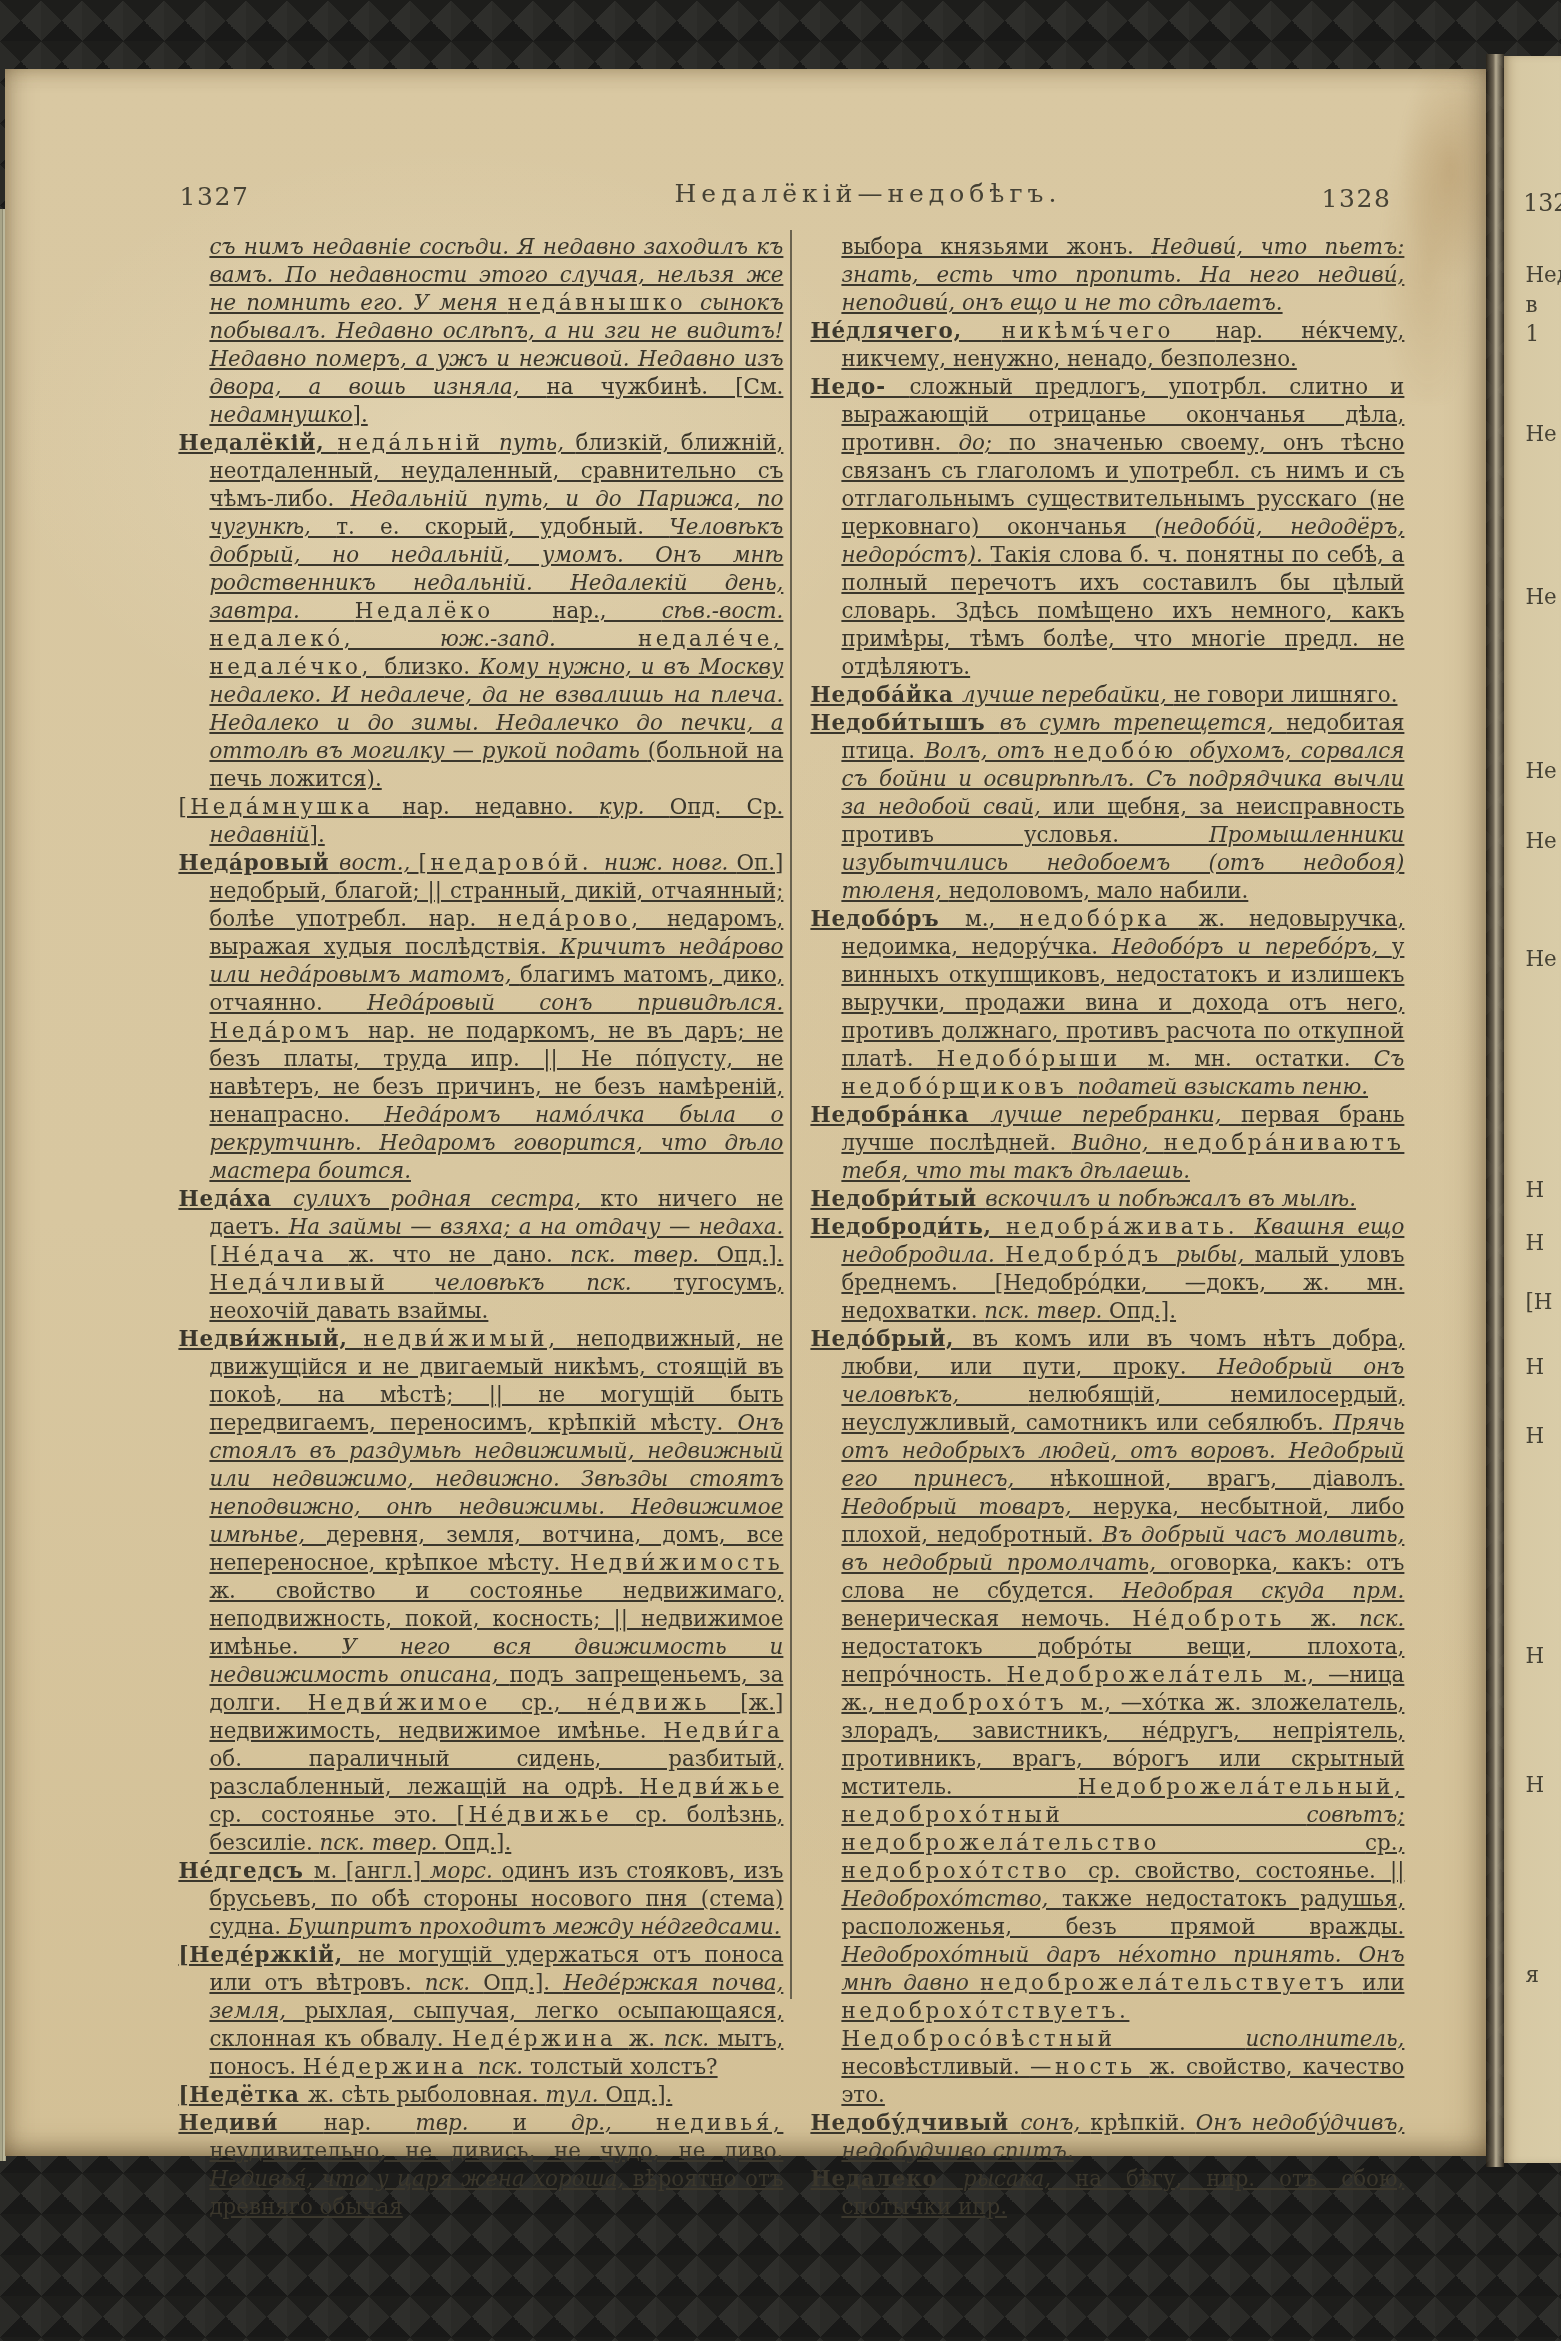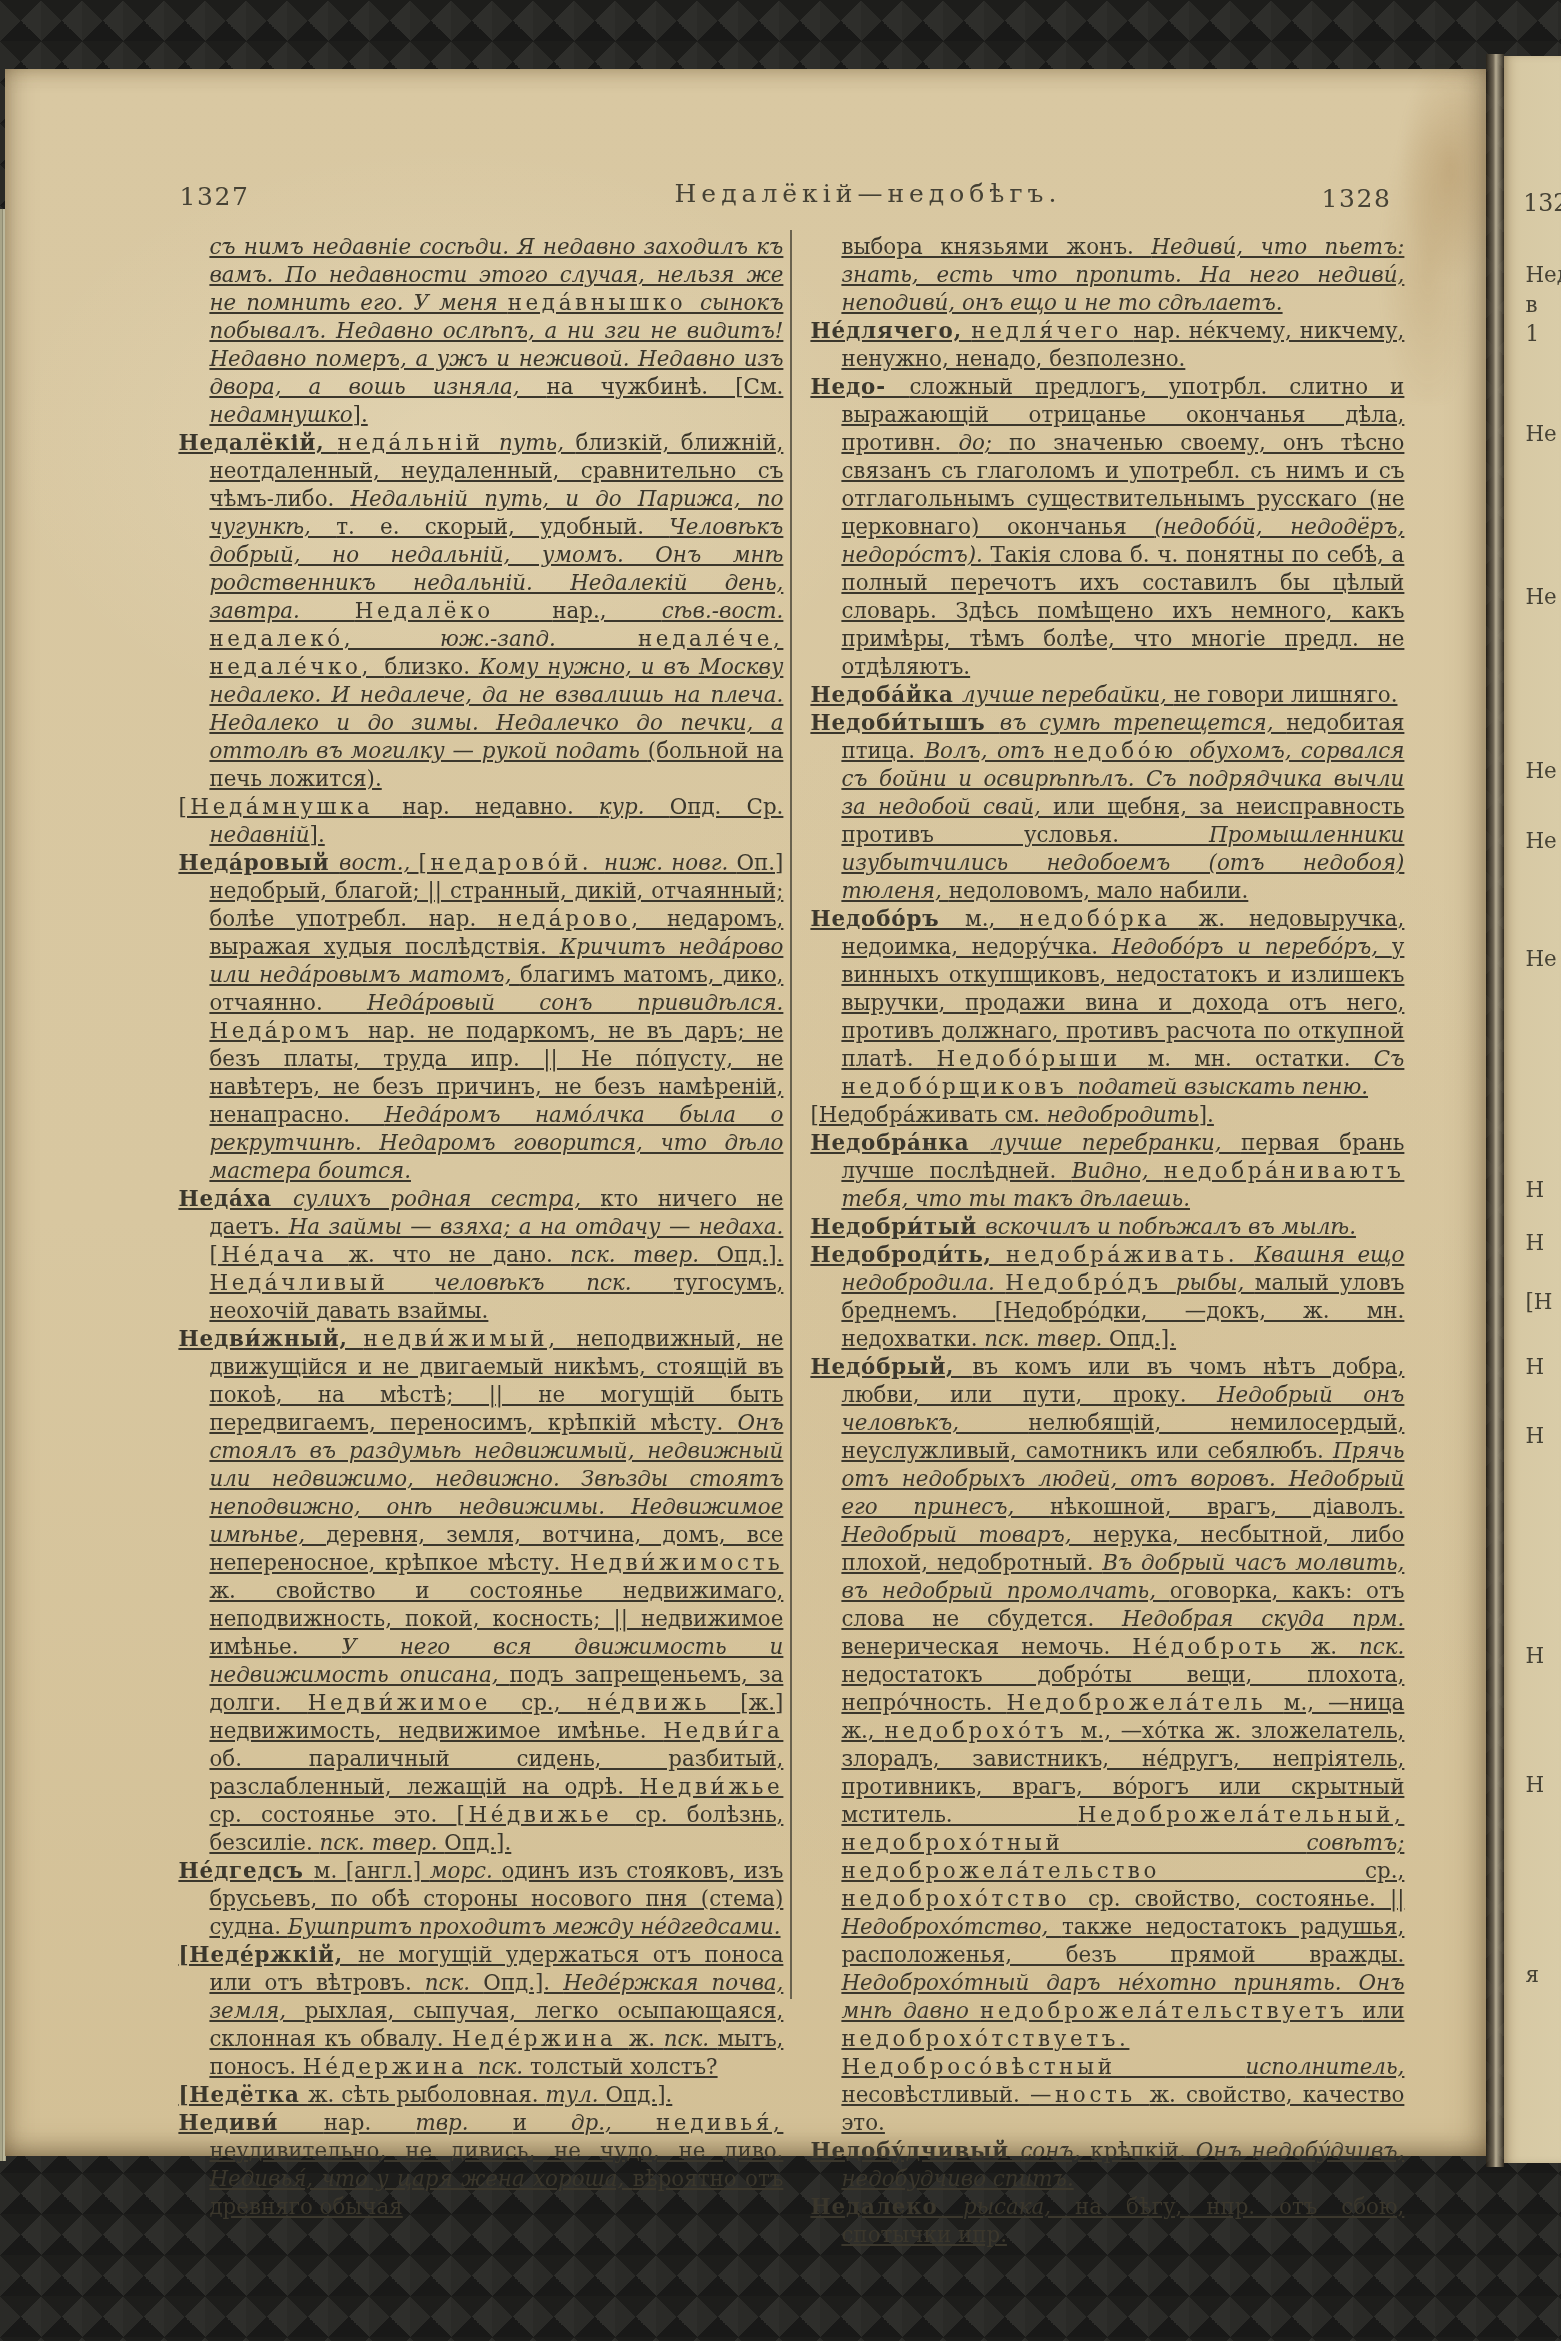--- a/index.html
+++ b/index.html
@@ -85,26 +85,25 @@
       <p class="para entry"><span class="s-b">Неда́ха </span><span class="s-i">сулихъ родная сестра, </span><span class="s-r">кто ничего не даетъ. </span><span class="s-i">На займы — взяха; а на отдачу — недаха. </span><span class="s-sp">[Не́дача </span><span class="s-r">ж. что не дано. </span><span class="s-i">пск. твер. </span><span class="s-r">Опд.]. </span><span class="s-sp">Неда́чливый </span><span class="s-i">человѣкъ пск. </span><span class="s-r">тугосумъ, неохочій давать взаймы.</span></p>
       <p class="para entry"><span class="s-b">Недви́жный, </span><span class="s-sp">недви́жимый, </span><span class="s-r">неподвижный, не движущійся и не двигаемый никѣмъ, стоящій въ покоѣ, на мѣстѣ; || не могущій быть передвигаемъ, переносимъ, крѣпкій мѣсту. </span><span class="s-i">Онъ стоялъ въ раздумьѣ недвижимый, недвижный или недвижимо, недвижно. Звѣзды стоятъ неподвижно, онѣ недвижимы. Недвижимое имѣнье, </span><span class="s-r">деревня, земля, вотчина, домъ, все непереносное, крѣпкое мѣсту. </span><span class="s-sp">Недви́жимость </span><span class="s-r">ж. свойство и состоянье недвижимаго, неподвижность, покой, косность; || недвижимое имѣнье. </span><span class="s-i">У него вся движимость и недвижимость описана, </span><span class="s-r">подъ запрещеньемъ, за долги. </span><span class="s-sp">Недви́жимое </span><span class="s-r">ср., </span><span class="s-sp">не́движь </span><span class="s-r">[ж.] недвижимость, недвижимое имѣнье. </span><span class="s-sp">Недви́га </span><span class="s-r">об. параличный сидень, разбитый, разслабленный, лежащій на одрѣ. </span><span class="s-sp">Недви́жье </span><span class="s-r">ср. состоянье это. </span><span class="s-sp">[Не́движье </span><span class="s-r">ср. болѣзнь, безсиліе. </span><span class="s-i">пск. твер. </span><span class="s-r">Опд.].</span></p>
       <p class="para entry"><span class="s-b">Не́дгедсъ </span><span class="s-r">м. [англ.] </span><span class="s-i">морс. </span><span class="s-r">одинъ изъ стояковъ, изъ брусьевъ, по обѣ стороны носового пня (стема) судна. </span><span class="s-i">Бушпритъ проходитъ между не́дгедсами.</span></p>
       <p class="para entry"><span class="s-b">[Неде́ржкій, </span><span class="s-r">не могущій удержаться отъ поноса или отъ вѣтровъ. </span><span class="s-i">пск. </span><span class="s-r">Опд.]. </span><span class="s-i">Неде́ржкая почва, земля, </span><span class="s-r">рыхлая, сыпучая, легко осыпающаяся, склонная къ обвалу. </span><span class="s-sp">Неде́ржина </span><span class="s-r">ж. </span><span class="s-i">пск. </span><span class="s-r">мытъ, поносъ. </span><span class="s-sp">Не́держина </span><span class="s-i">пск. </span><span class="s-r">толстый холстъ?</span></p>
       <p class="para entry"><span class="s-b">[Недётка </span><span class="s-r">ж. сѣть рыболовная. </span><span class="s-i">тул. </span><span class="s-r">Опд.].</span></p>
       <p class="para entry"><span class="s-b">Недиви́ </span><span class="s-r">нар. </span><span class="s-i">твр. </span><span class="s-r">и </span><span class="s-i">др., </span><span class="s-sp">недивья́, </span><span class="s-r">неудивительно, не дивись, не чудо, не диво. </span><span class="s-i">Недивья́, что у царя жена хороша, </span><span class="s-r">вѣроятно отъ древняго обычая</span></p>
     </div>
   <div class="divider"></div>
   <div class="col col-right" id="col-right">
       <p class="para cont"><span class="s-r">выбора князьями жонъ. </span><span class="s-i">Недиви́, что пьетъ: знать, есть что пропить. На него недиви́, неподиви́, онъ ещо и не то сдѣлаетъ.</span></p>
-      <p class="para entry"><span class="s-b">Не́длячего, </span><span class="s-sp">недля́чего </span><span class="s-r">нар. не́кчему, никчему, ненужно, ненадо, безполезно.</span></p>
+      <p class="para entry"><span class="s-b">Не́длячего, </span><span class="s-sp">никѣмъ́чего </span><span class="s-r">нар. не́кчему, никчему, ненужно, ненадо, безполезно.</span></p>
       <p class="para entry"><span class="s-b">Недо- </span><span class="s-r">сложный предлогъ, употрбл. слитно и выражающій отрицанье окончанья дѣла, противн. </span><span class="s-i">до; </span><span class="s-r">по значенью своему, онъ тѣсно связанъ съ глаголомъ и употребл. съ нимъ и съ отглагольнымъ существительнымъ русскаго (не церковнаго) окончанья </span><span class="s-i">(недобо́й, недодёръ, недоро́стъ). </span><span class="s-r">Такія слова б. ч. понятны по себѣ, а полный перечотъ ихъ составилъ бы цѣлый словарь. Здѣсь помѣщено ихъ немного, какъ примѣры, тѣмъ болѣе, что многіе предл. не отдѣляютъ.</span></p>
       <p class="para entry"><span class="s-b">Недоба́йка </span><span class="s-i">лучше перебайки, </span><span class="s-r">не говори лишняго.</span></p>
       <p class="para entry"><span class="s-b">Недоби́тышъ </span><span class="s-i">въ сумѣ трепещется, </span><span class="s-r">недобитая птица. </span><span class="s-i">Волъ, отъ </span><span class="s-sp">недобо́ю </span><span class="s-i">обухомъ, сорвался съ бойни и освирѣпѣлъ. Съ подрядчика вычли за недобой свай, </span><span class="s-r">или щебня, за неисправность противъ условья. </span><span class="s-i">Промышленники изубытчились недобоемъ (отъ недобоя) тюленя, </span><span class="s-r">недоловомъ, мало набили.</span></p>
       <p class="para entry"><span class="s-b">Недобо́ръ </span><span class="s-r">м., </span><span class="s-sp">недобо́рка </span><span class="s-r">ж. недовыручка, недоимка, недору́чка. </span><span class="s-i">Недобо́ръ и перебо́ръ, </span><span class="s-r">у винныхъ откупщиковъ, недостатокъ и излишекъ выручки, продажи вина и дохода отъ него, противъ должнаго, противъ расчота по откупной платѣ. </span><span class="s-sp">Недобо́рыши </span><span class="s-r">м. мн. остатки. </span><span class="s-i">Съ </span><span class="s-sp">недобо́рщиковъ </span><span class="s-i">податей взыскать пеню.</span></p>
-      <p class="para entry"><span class="s-r">[Недобра́живать см. </span><span class="s-i">недобродить</span><span class="s-r">].</span></p>
       <p class="para entry"><span class="s-b">Недобра́нка </span><span class="s-i">лучше перебранки, </span><span class="s-r">первая брань лучше послѣдней. </span><span class="s-i">Видно, </span><span class="s-sp">недобра́ниваютъ </span><span class="s-i">тебя, что ты такъ дѣлаешь.</span></p>
       <p class="para entry"><span class="s-b">Недобри́тый </span><span class="s-i">вскочилъ и побѣжалъ въ мылѣ.</span></p>
       <p class="para entry"><span class="s-b">Недоброди́ть, </span><span class="s-sp">недобра́живать. </span><span class="s-i">Квашня ещо недобродила. </span><span class="s-sp">Недобро́дъ </span><span class="s-i">рыбы, </span><span class="s-r">малый уловъ бреднемъ. [Недобро́дки, —докъ, ж. мн. недохватки. </span><span class="s-i">пск. твер. </span><span class="s-r">Опд.].</span></p>
       <p class="para entry"><span class="s-b">Недо́брый, </span><span class="s-r">въ комъ или въ чомъ нѣтъ добра, любви, или пути, проку. </span><span class="s-i">Недобрый онъ человѣкъ, </span><span class="s-r">нелюбящій, немилосердый, неуслужливый, самотникъ или себялюбъ. </span><span class="s-i">Прячь отъ недобрыхъ людей, отъ воровъ. Недобрый его принесъ, </span><span class="s-r">нѣкошной, врагъ, діаволъ. </span><span class="s-i">Недобрый товаръ, </span><span class="s-r">нерука, несбытной, либо плохой, недобротный. </span><span class="s-i">Въ добрый часъ молвить, въ недобрый промолчать, </span><span class="s-r">оговорка, какъ: отъ слова не сбудется. </span><span class="s-i">Недобрая скуда прм. </span><span class="s-r">венерическая немочь. </span><span class="s-sp">Не́доброть </span><span class="s-r">ж. </span><span class="s-i">пск. </span><span class="s-r">недостатокъ добро́ты вещи, плохота, непро́чность. </span><span class="s-sp">Недоброжела́тель </span><span class="s-r">м., —ница ж., </span><span class="s-sp">недоброхо́тъ </span><span class="s-r">м., —хо́тка ж. зложелатель, злорадъ, завистникъ, не́другъ, непріятель, противникъ, врагъ, во́рогъ или скрытный мститель. </span><span class="s-sp">Недоброжела́тельный, недоброхо́тный </span><span class="s-i">совѣтъ; </span><span class="s-sp">недоброжела́тельство </span><span class="s-r">ср., </span><span class="s-sp">недоброхо́тство </span><span class="s-r">ср. свойство, состоянье. || </span><span class="s-i">Недоброхо́тство, </span><span class="s-r">также недостатокъ радушья, расположенья, безъ прямой вражды. </span><span class="s-i">Недоброхо́тный даръ не́хотно принять. Онъ мнѣ давно </span><span class="s-sp">недоброжела́тельствуетъ </span><span class="s-r">или </span><span class="s-sp">недоброхо́тствуетъ. Недобросо́вѣстный </span><span class="s-i">исполнитель, </span><span class="s-r">несовѣстливый. </span><span class="s-sp">—ность </span><span class="s-r">ж. свойство, качество это.</span></p>
       <p class="para entry"><span class="s-b">Недобу́дчивый </span><span class="s-i">сонъ, </span><span class="s-r">крѣпкій. </span><span class="s-i">Онъ недобу́дчивъ, недобудчиво спитъ.</span></p>
       <p class="para entry"><span class="s-b">Недалеко </span><span class="s-i">рысака, </span><span class="s-r">на бѣгу, нпр. отъ сбою, спотычки ипр.</span></p>
     </div>
   <div class="stain"></div>
 </div>
 

